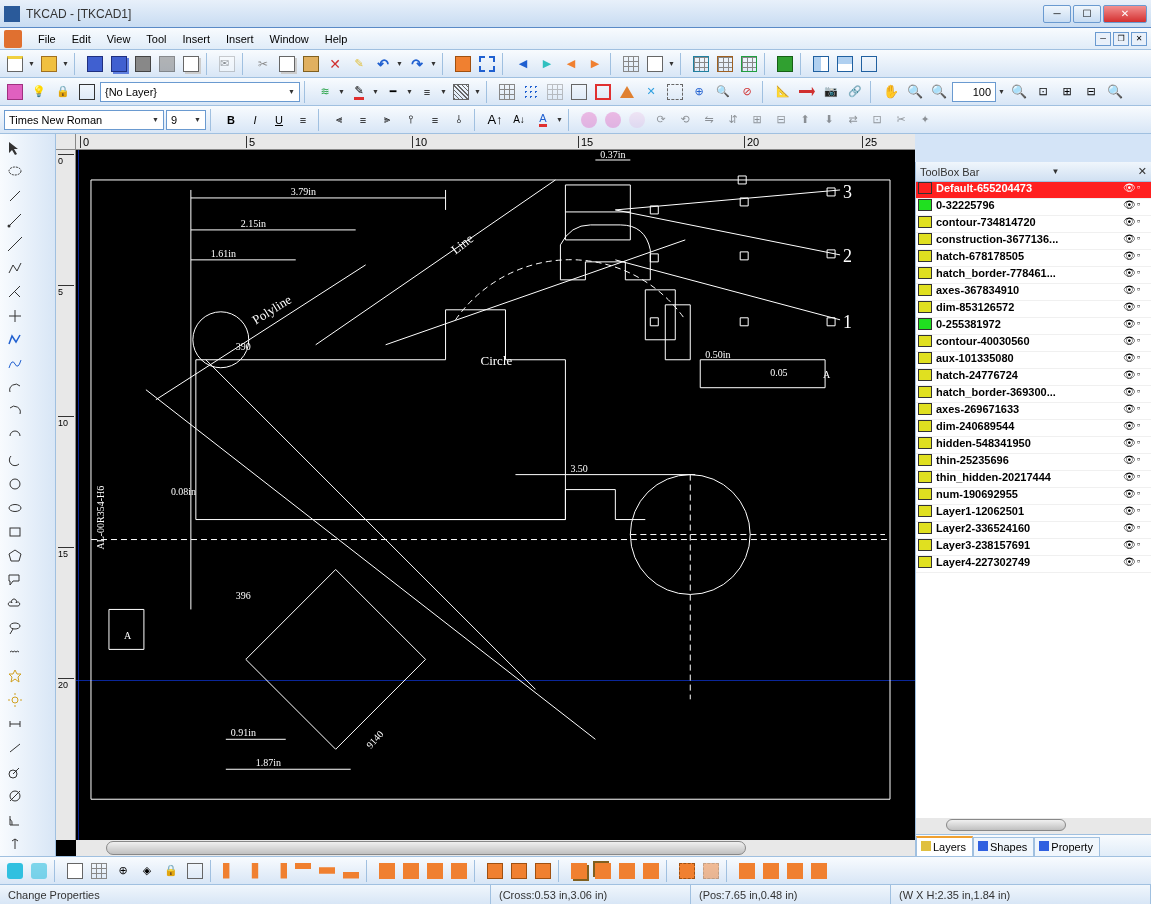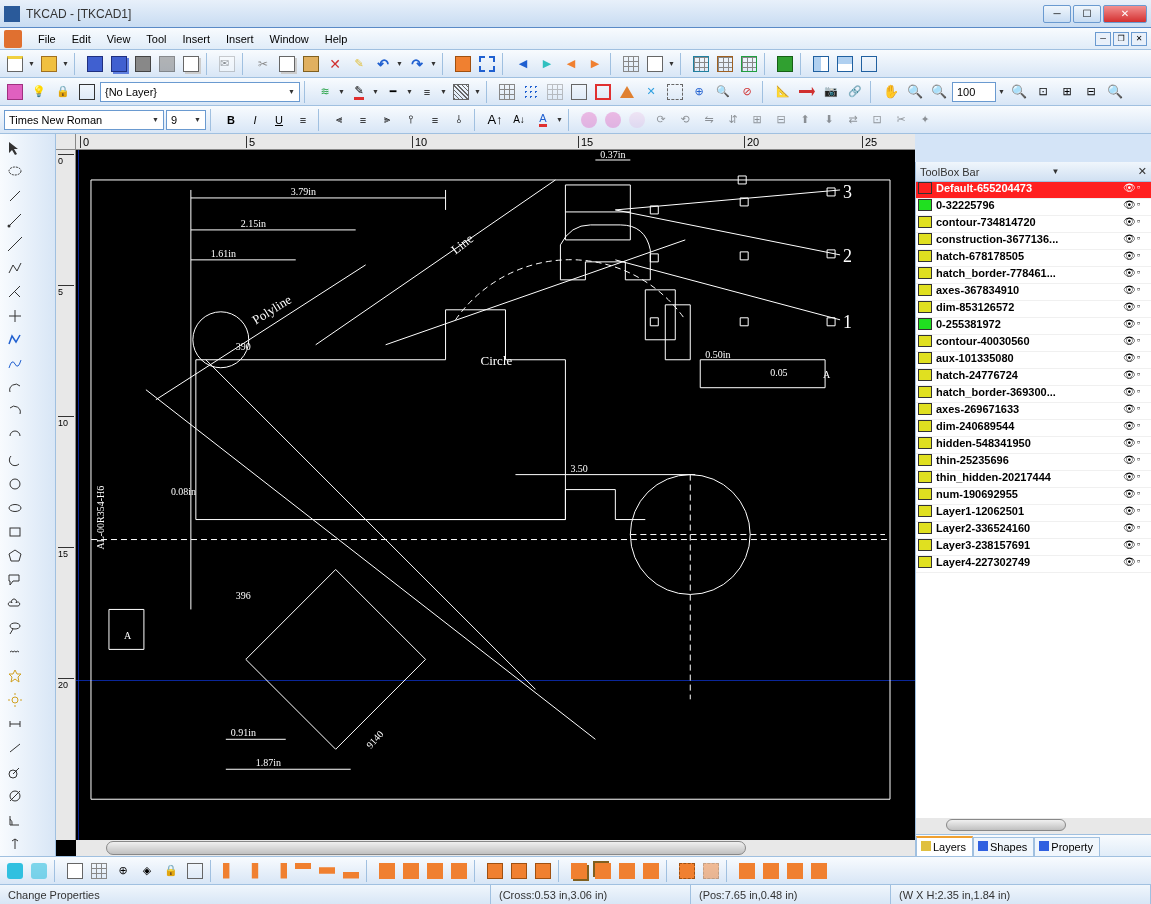--- a/index.html
+++ b/index.html
@@ -19,21 +19,21 @@
 .menubar .mdi { display: flex; gap: 2px; }
 .menubar .mdibtn { width: 16px; height: 14px; border: 1px solid #6a9ad0; background: #e8f0fa; font-size: 8px; display: flex; align-items: center; justify-content: center; cursor: pointer; }
 
 .toolbar { height: 28px; background: linear-gradient(#f8fbfe,#d8e6f6); border-bottom: 1px solid #a0c0e0; display: flex; align-items: center; padding: 0 4px; gap: 2px; }
 .tbtn { width: 22px; height: 22px; border: 1px solid transparent; border-radius: 2px; display: flex; align-items: center; justify-content: center; cursor: pointer; position: relative; }
 .tbtn.disabled { opacity: 0.4; cursor: default; }
 .tbtn svg, .tbtn .glyph { width: 16px; height: 16px; }
 .tsep { width: 6px; height: 22px; border-left: 1px solid #a0c0e0; margin: 0 2px; }
 .tdrop { width: 8px; font-size: 7px; color: #333; }
 
-.tinput, .tselect { height: 20px; border: 1px solid #6a9ad0; background: #fff; padding: 0 4px; font-size: 11px; }
+.tinput, .tselect { height: 20px; border: 1px solid #6a9ad0; background: #fff; padding: 0 4px; font-size: 11px; text-align: right; }
 .tselect { display: flex; align-items: center; min-width: 100px; }
 .tselect .arrow { margin-left: auto; font-size: 7px; color: #333; }
 
 .main { flex: 1; display: flex; overflow: hidden; }
 
 .lefttools { width: 56px; background: linear-gradient(90deg,#f8fbfe,#d8e6f6); border-right: 1px solid #a0c0e0; display: flex; flex-wrap: wrap; align-content: flex-start; padding: 2px; gap: 0; }
 .lefttools .tbtn { width: 24px; height: 22px; margin: 1px; }
 
 .canvas-area { flex: 1; display: flex; flex-direction: column; background: #000; position: relative; }
 .ruler-corner { position: absolute; top: 0; left: 0; width: 20px; height: 16px; background: #e8e8e8; border-right: 1px solid #888; border-bottom: 1px solid #888; z-index: 2; }

